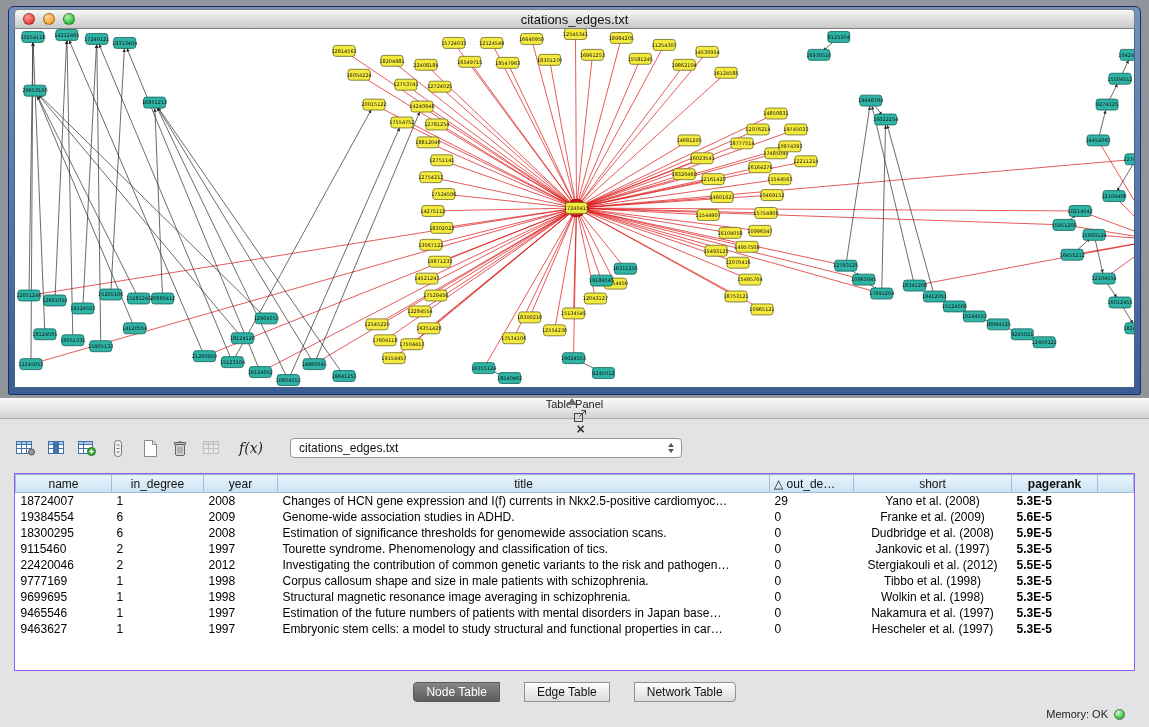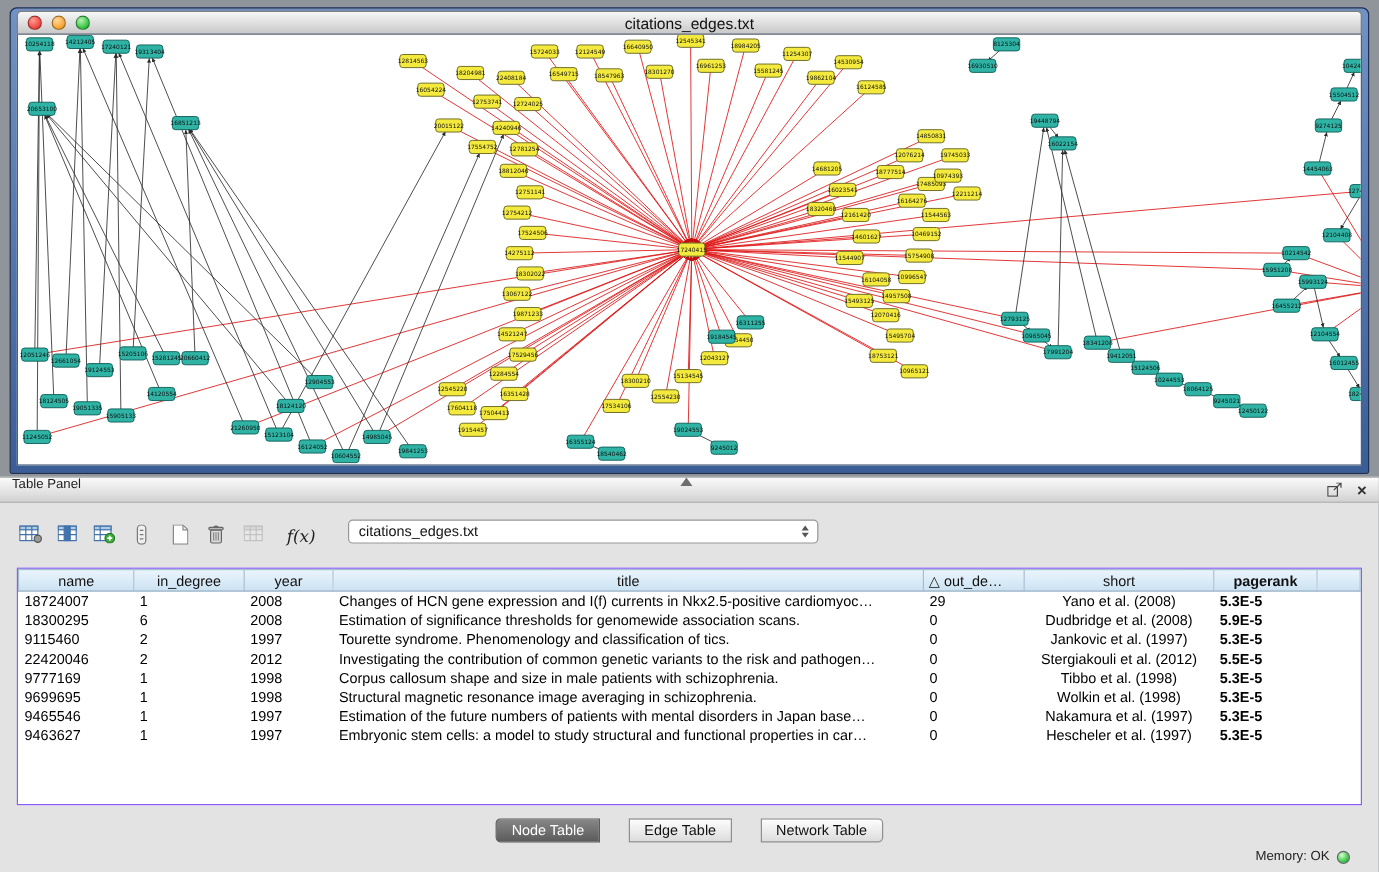--- a/index.html
+++ b/index.html
@@ -41,26 +41,26 @@
     position: absolute; left: 567px; top: 398px; width: 0; height: 0; z-index: 5;
     border-left: 5px solid transparent; border-right: 5px solid transparent;
     border-bottom: 7px solid #6e6e6e;
   }
 
   
   .bottom { position: absolute; top: 397px; left: 0; width: 1149px; height: 330px; background: #e3e3e3; }
   .panel-header {
     height: 22px; background: linear-gradient(#fbfbfb, #d2d2d2);
     border-top: 1px solid #9a9a9a; border-bottom: 1px solid #adadad;
-    display: flex; padding: 0 10px; font-size: 11px; color: #222;
+    display: flex; align-items: center; padding: 0 10px; font-size: 11px; color: #222; flex-direction: column;
   }
   .ph-title { flex: 1; }
   .ph-btn { margin-left: 12px; color: #333; font-size: 14px; line-height: 1; display: flex; align-items: center; }
 
-  .toolbar { display: flex; gap: 5px; margin: 14px 0 0 12px; height: 30px; }
+  .toolbar { display: flex; align-items: center; gap: 5px; margin: 14px 0 0 12px; height: 30px; }
   .tbtn { width: 26px; height: 24px; display: flex; align-items: center; justify-content: center;
           background: transparent; border: none; padding: 0; }
   .fx-btn { font-style: italic; font-family: "DejaVu Serif", serif; font-size: 14px; color: #222;
             background: transparent; border: none; margin-left: 6px; padding: 0 4px; }
   .combo {
     margin-left: 18px; width: 392px; height: 20px; border: 1px solid #979797; border-radius: 4px;
     background: #fff; display: flex; align-items: center; padding: 0 4px 0 8px; font-size: 12px; color: #111;
   }
   .combo-label { flex: 1; }
   .combo-arrows { display: flex; flex-direction: column; gap: 2px; align-items: center; padding: 0 3px; }
@@ -894,20 +894,30 @@
             <td>18724007</td>
             <td>1</td>
             <td>2008</td>
             <td>Changes of HCN gene expression and I(f) currents in Nkx2.5-positive cardiomyoc…</td>
             <td>29</td>
             <td>Yano et al. (2008)</td>
             <td>5.3E-5</td>
             <td></td>
           </tr>
           <tr>
+            <td>19384554</td>
+            <td>6</td>
+            <td>2009</td>
+            <td>Genome-wide association studies in ADHD.</td>
+            <td>0</td>
+            <td>Franke et al. (2009)</td>
+            <td>5.6E-5</td>
+            <td></td>
+          </tr>
+          <tr>
             <td>18300295</td>
             <td>6</td>
             <td>2008</td>
             <td>Estimation of significance thresholds for genomewide association scans.</td>
             <td>0</td>
             <td>Dudbridge et al. (2008)</td>
             <td>5.9E-5</td>
             <td></td>
           </tr>
           <tr>

